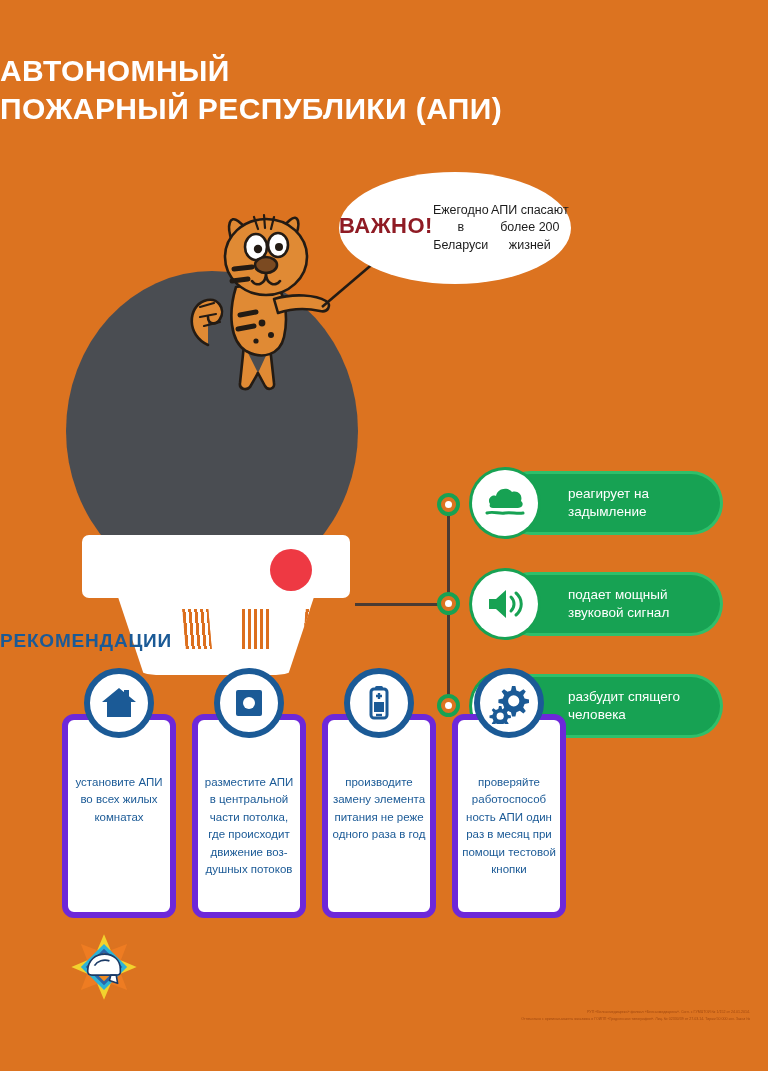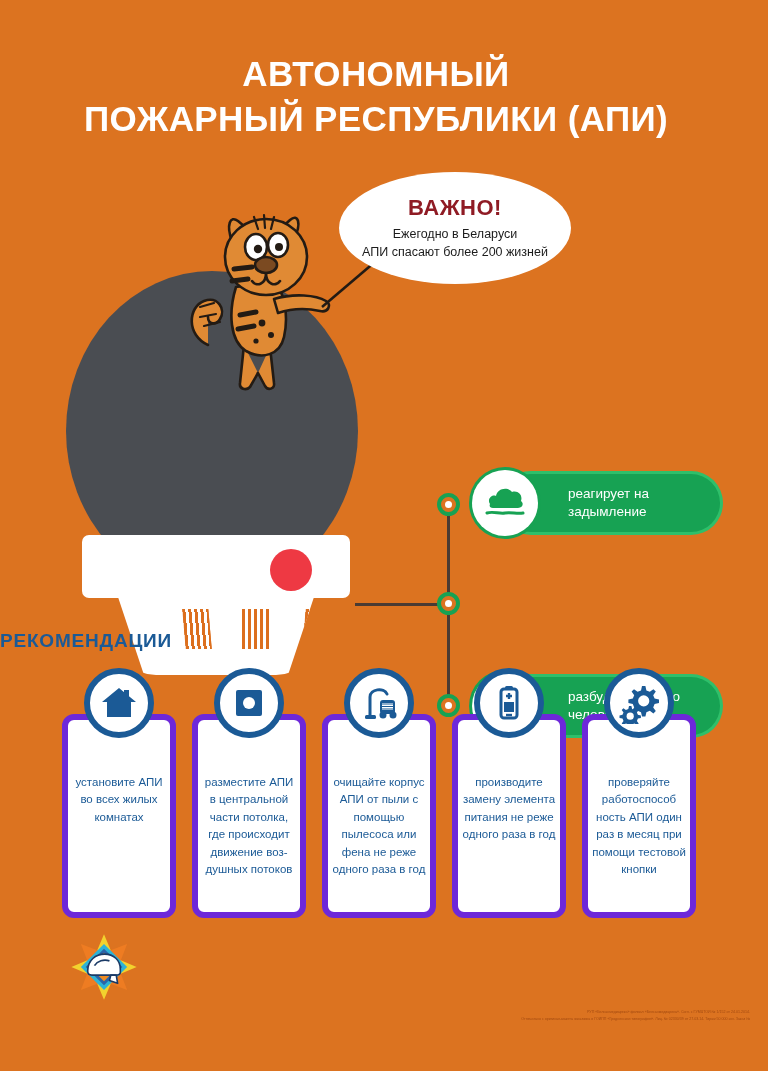--- a/index.html
+++ b/index.html
@@ -7,22 +7,22 @@
   body {
     background:#DC7320;
     font-family:"Liberation Sans", sans-serif;
     overflow:hidden;
     position:relative;
   }
 
   
   .title {
     position:absolute; left:0; top:52px; width:752px;
-    text-align:center; color:#FFFFFF;
-    font-weight:bold; font-size:35px; line-height:1.28;
+    text-align:left; color:#FFFFFF;
+    font-weight:bold; font-size:30px; line-height:1.28;
     letter-spacing:0.4px;
   }
   .title .l2 { display:block; }
 
   
   .hero { position:absolute; left:0; top:150px; width:768px; height:480px; }
 
   .detector-disc {
     position:absolute; left:66px; top:121px;
     width:292px; height:320px;
@@ -60,21 +60,21 @@
   .v3 { left:188px; width:26px; transform:skewX(-5deg); }
 
   
   .cat { position:absolute; left:170px; top:45px; width:210px; height:200px; }
 
   
   .bubble {
     position:absolute; left:339px; top:22px;
     width:232px; height:112px;
     background:#FFFFFF; border-radius:50%;
-    display:flex; flex-direction:column;
+    display:flex; flex-direction:row;
     align-items:center; justify-content:center;
     text-align:center;
   }
   .bubble-title {
     color:#8F1B24; font-weight:bold; font-size:22px;
     letter-spacing:0.5px; margin-bottom:5px;
   }
   .bubble-line { color:#1C1C1C; font-size:12.5px; line-height:1.38; }
 
   
@@ -252,20 +252,32 @@
       <div class="feat-text">реагирует на задымление</div>
     </div>
     <div class="feat-circle">
       <svg width="44" height="44" viewBox="0 0 44 44">
         <path d="M7 23 C4 19 8 13 13 15 C14 8 24 5 29 11 C35 9 40 14 38 20 C41 22 40 27 35 27 L10 27 C7 27 6 25 7 23 Z" fill="#17A253"></path>
         <path d="M4 32 C10 30 16 33 22 32 C28 31 34 33 40 32" stroke="#17A253" stroke-width="3" fill="none" stroke-linecap="round"></path>
       </svg>
     </div>
   </div>
 
+  <div class="feature f2">
+    <div class="feat-pill">
+      <div class="feat-text">подает мощный звуковой сигнал</div>
+    </div>
+    <div class="feat-circle">
+      <svg width="44" height="44" viewBox="0 0 44 44">
+        <path d="M6 17 L13 17 L23 8 L23 36 L13 27 L6 27 Z" fill="#17A253"></path>
+        <path d="M28 15 C32 19 32 25 28 29" stroke="#17A253" stroke-width="3" fill="none" stroke-linecap="round"></path>
+        <path d="M33 11 C40 17 40 27 33 33" stroke="#17A253" stroke-width="3" fill="none" stroke-linecap="round"></path>
+      </svg>
+    </div>
+  </div>
 
   <div class="feature f3">
     <div class="feat-pill">
       <div class="feat-text">разбудит спящего человека</div>
     </div>
     <div class="feat-circle">
       <svg width="44" height="44" viewBox="0 0 44 44">
         <path d="M4 17 L22 6 L40 17" stroke="#17A253" stroke-width="4" fill="none" stroke-linejoin="round"></path>
         <circle cx="15" cy="25" r="4" fill="#17A253"></circle>
         <rect x="20" y="24" width="17" height="5" rx="2.5" fill="#17A253"></rect>
@@ -298,36 +310,20 @@
       <svg width="40" height="40" viewBox="0 0 40 40">
         <rect x="7" y="7" width="26" height="26" rx="2" fill="#1B5A96"></rect>
         <circle cx="20" cy="20" r="6" fill="#FFFFFF"></circle>
       </svg>
     </div>
     <div class="card-body">
       <div class="card-text">разместите АПИ в центральной части потолка, где происходит движение воз-душных потоков</div>
     </div>
   </div>
 
-  <div class="card">
-    <div class="card-icon">
-      <svg width="42" height="42" viewBox="0 0 42 42">
-        <path d="M12 34 L12 15 C12 7 26 5 29 12" stroke="#1B5A96" stroke-width="3" fill="none" stroke-linecap="round"></path>
-        <rect x="7" y="33" width="11" height="4" rx="1.5" fill="#1B5A96"></rect>
-        <rect x="22" y="18" width="15" height="14" rx="3" fill="#1B5A96"></rect>
-        <rect x="24" y="21" width="11" height="7" fill="#FFFFFF"></rect>
-        <path d="M24 22 L35 22 M24 24.5 L35 24.5 M24 27 L35 27" stroke="#1B5A96" stroke-width="1" fill="none"></path>
-        <circle cx="25" cy="33" r="3.5" fill="#1B5A96"></circle>
-        <circle cx="35" cy="33" r="3.5" fill="#1B5A96"></circle>
-      </svg>
-    </div>
-    <div class="card-body">
-      <div class="card-text">очищайте корпус АПИ от пыли с помощью пылесоса или фена не реже одного раза в год</div>
-    </div>
-  </div>
 
   <div class="card">
     <div class="card-icon">
       <svg width="40" height="40" viewBox="0 0 40 40">
         <rect x="12" y="6" width="16" height="29" rx="3" fill="none" stroke="#1B5A96" stroke-width="3"></rect>
         <rect x="16" y="3" width="8" height="4" rx="1.5" fill="#1B5A96"></rect>
         <path d="M20 10 L20 16 M17 13 L23 13" stroke="#1B5A96" stroke-width="2.4"></path>
         <rect x="15" y="19" width="10" height="10" fill="#1B5A96"></rect>
         <path d="M17 32 L23 32" stroke="#1B5A96" stroke-width="2.4"></path>
       </svg>

